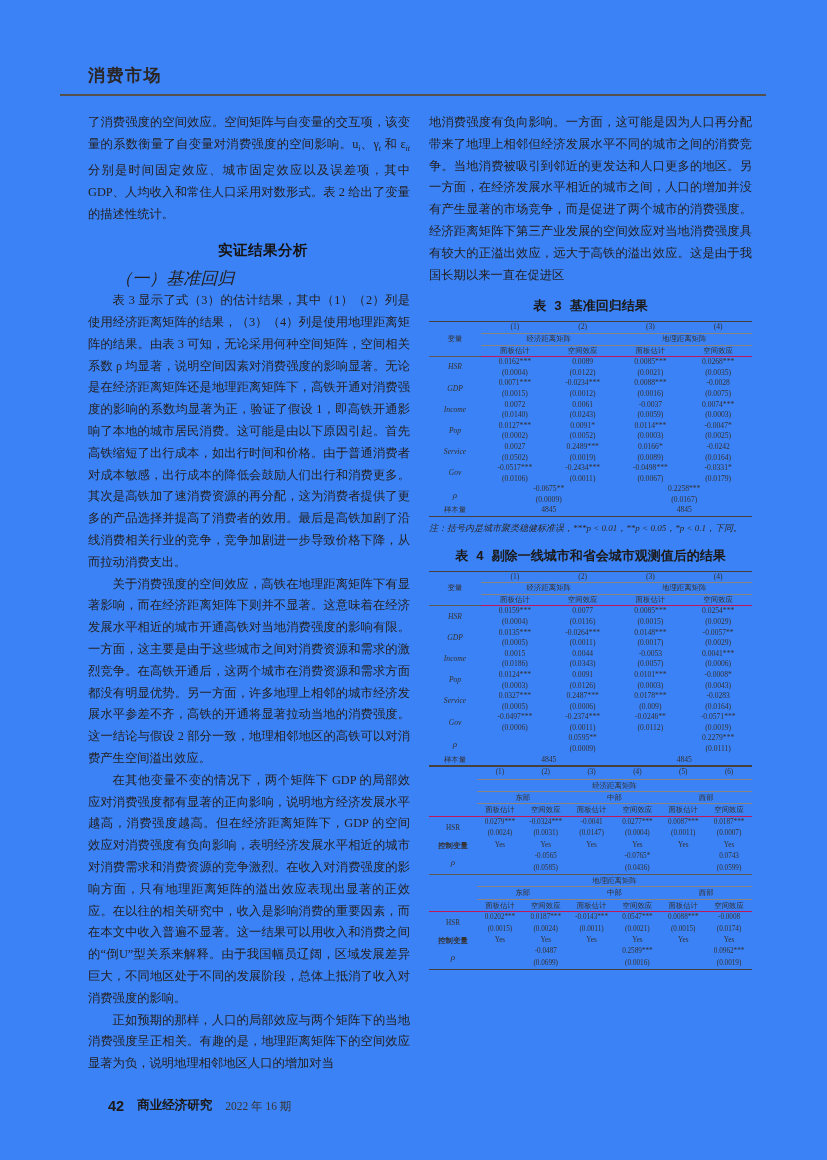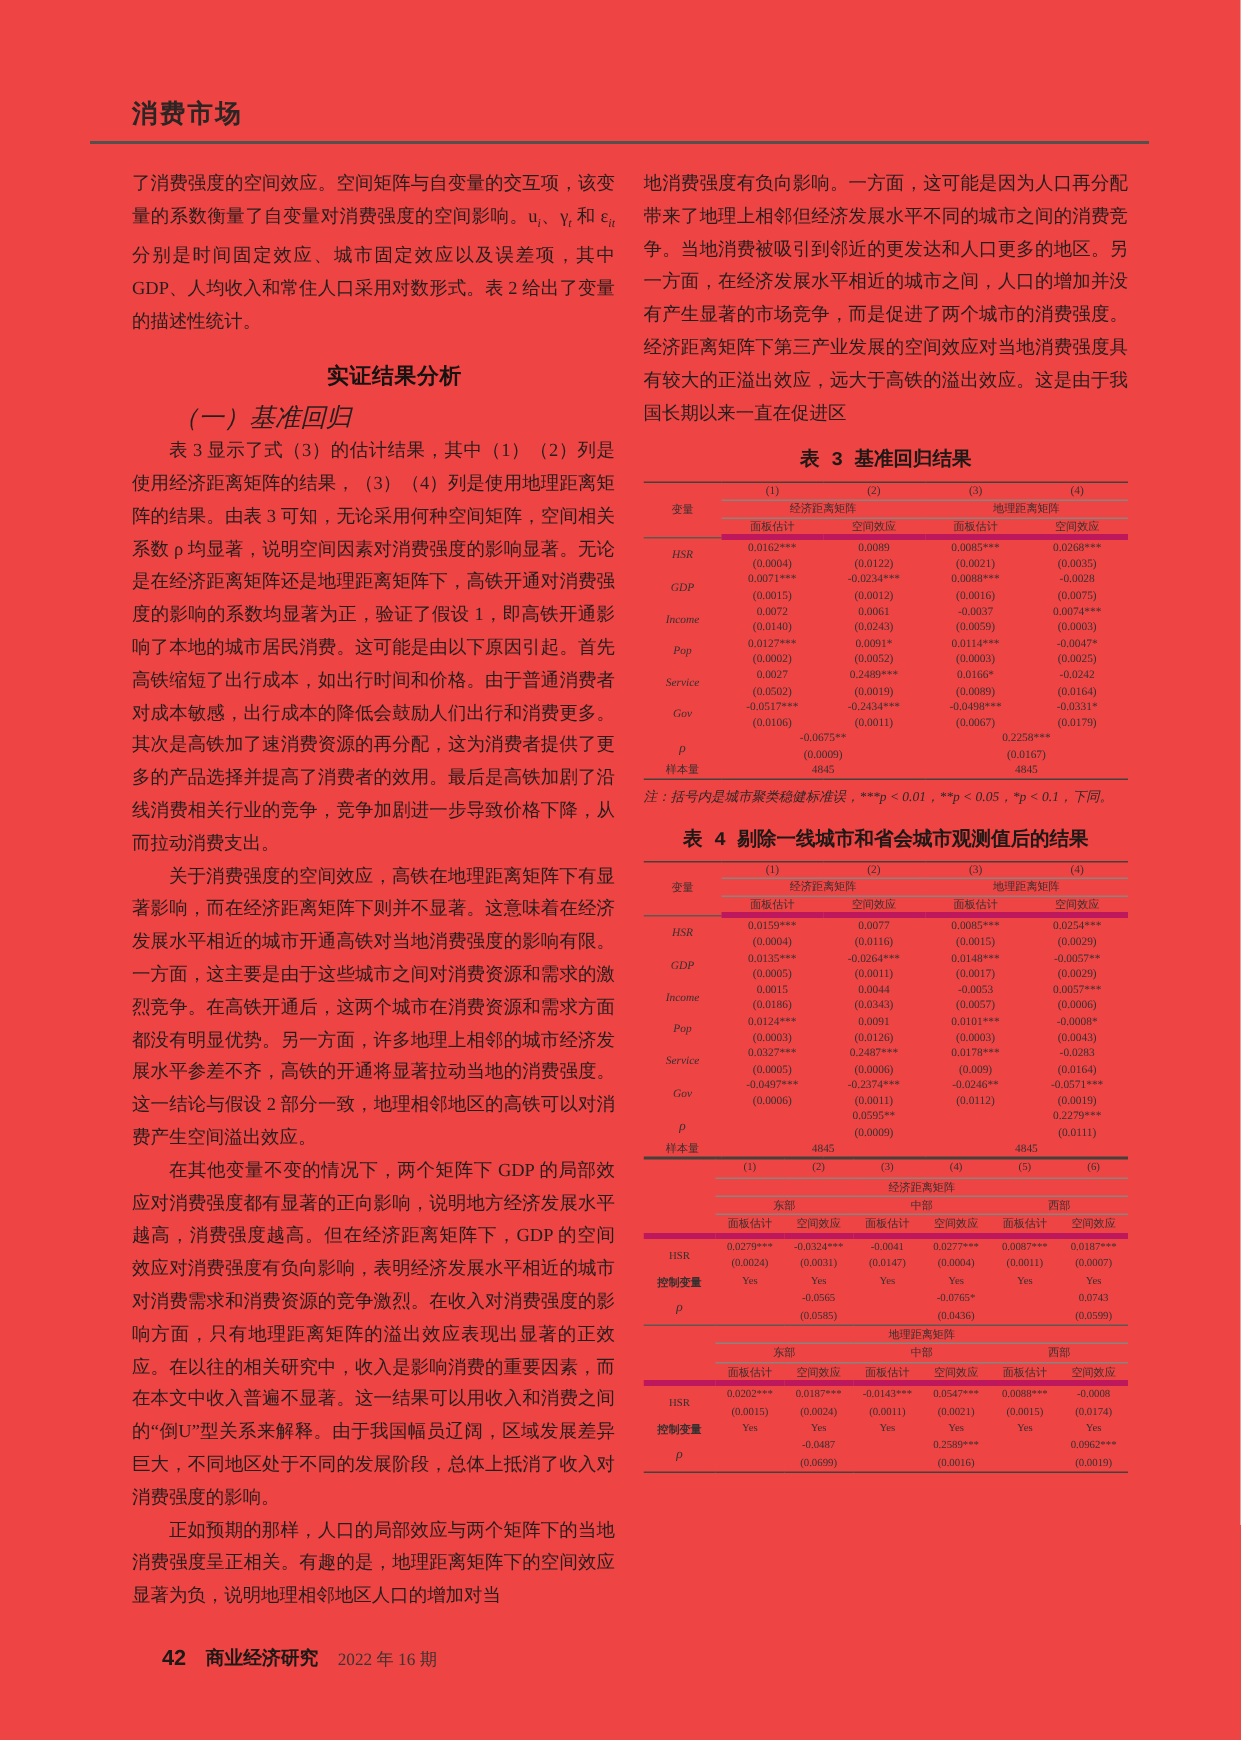--- a/index.html
+++ b/index.html
@@ -1,18 +1,18 @@
 <!DOCTYPE html>
 <html><head>
 <meta charset="utf-8">
 <style>
   * { margin:0; padding:0; box-sizing:border-box; }
   html,body { background:#e8e8e8; }
   .page {
-    position:relative; width:827px; height:1160px; background:#ef4444;
+    position:relative; width:827px; height:1160px; background:#3b82f6;
     font-family:"Liberation Serif","DejaVu Serif",serif; color:#211e1c;
     margin:0 auto; overflow:hidden;
   }
   .kicker {
     position:absolute; left:88px; top:64px;
     font-family:"Liberation Sans","DejaVu Sans",sans-serif;
     font-weight:bold; font-size:17px; letter-spacing:1.5px; color:#2b2523;
   }
   .kicker-rule {
     position:absolute; left:60px; top:94px; width:706px; height:2px;
@@ -45,21 +45,21 @@
     border-top:1.6px solid #45403c; border-bottom:1.6px solid #45403c;
     font-size:7.6px; color:#343130;
   }
   table.tbl td {
     text-align:center; vertical-align:middle; white-space:nowrap;
     overflow:hidden; height:10.6px; line-height:10.6px; padding:0 1px;
   }
   table.t5 { font-size:7.2px; }
   table.t5 td { height:11.4px; line-height:11.4px; }
   td.hline  { border-bottom:1px solid #8a8480; }
-  td.hline2 { border-bottom:4px solid #be185d; }
+  td.hline2 { border-bottom:1px solid #be185d; }
   tr.sec-sep td { border-top:1px solid #5d5854; }
   .varname { font-style:italic; }
   .rowlbl  { color:#343130; }
   .cn-lbl  { font-family:"Liberation Sans","DejaVu Sans",sans-serif; font-size:7.4px; }
   .rho     { font-style:italic; font-size:9px; }
   .tbl-note {
     font-size:9px; line-height:13.5px; font-style:italic;
     text-align:justify; margin-top:5px; color:#2c2826;
   }
   .footer {
@@ -273,21 +273,21 @@
         <td>(0.0005)</td>
         <td>(0.0011)</td>
         <td>(0.0017)</td>
         <td>(0.0029)</td>
       </tr>
       <tr>
         <td class="varname" rowspan="2">Income</td>
         <td>0.0015</td>
         <td>0.0044</td>
         <td>-0.0053</td>
-        <td>0.0057***</td>
+        <td>0.0041***</td>
       </tr>
       <tr>
         <td>(0.0186)</td>
         <td>(0.0343)</td>
         <td>(0.0057)</td>
         <td>(0.0006)</td>
       </tr>
       <tr>
         <td class="varname" rowspan="2">Pop</td>
         <td>0.0124***</td>

